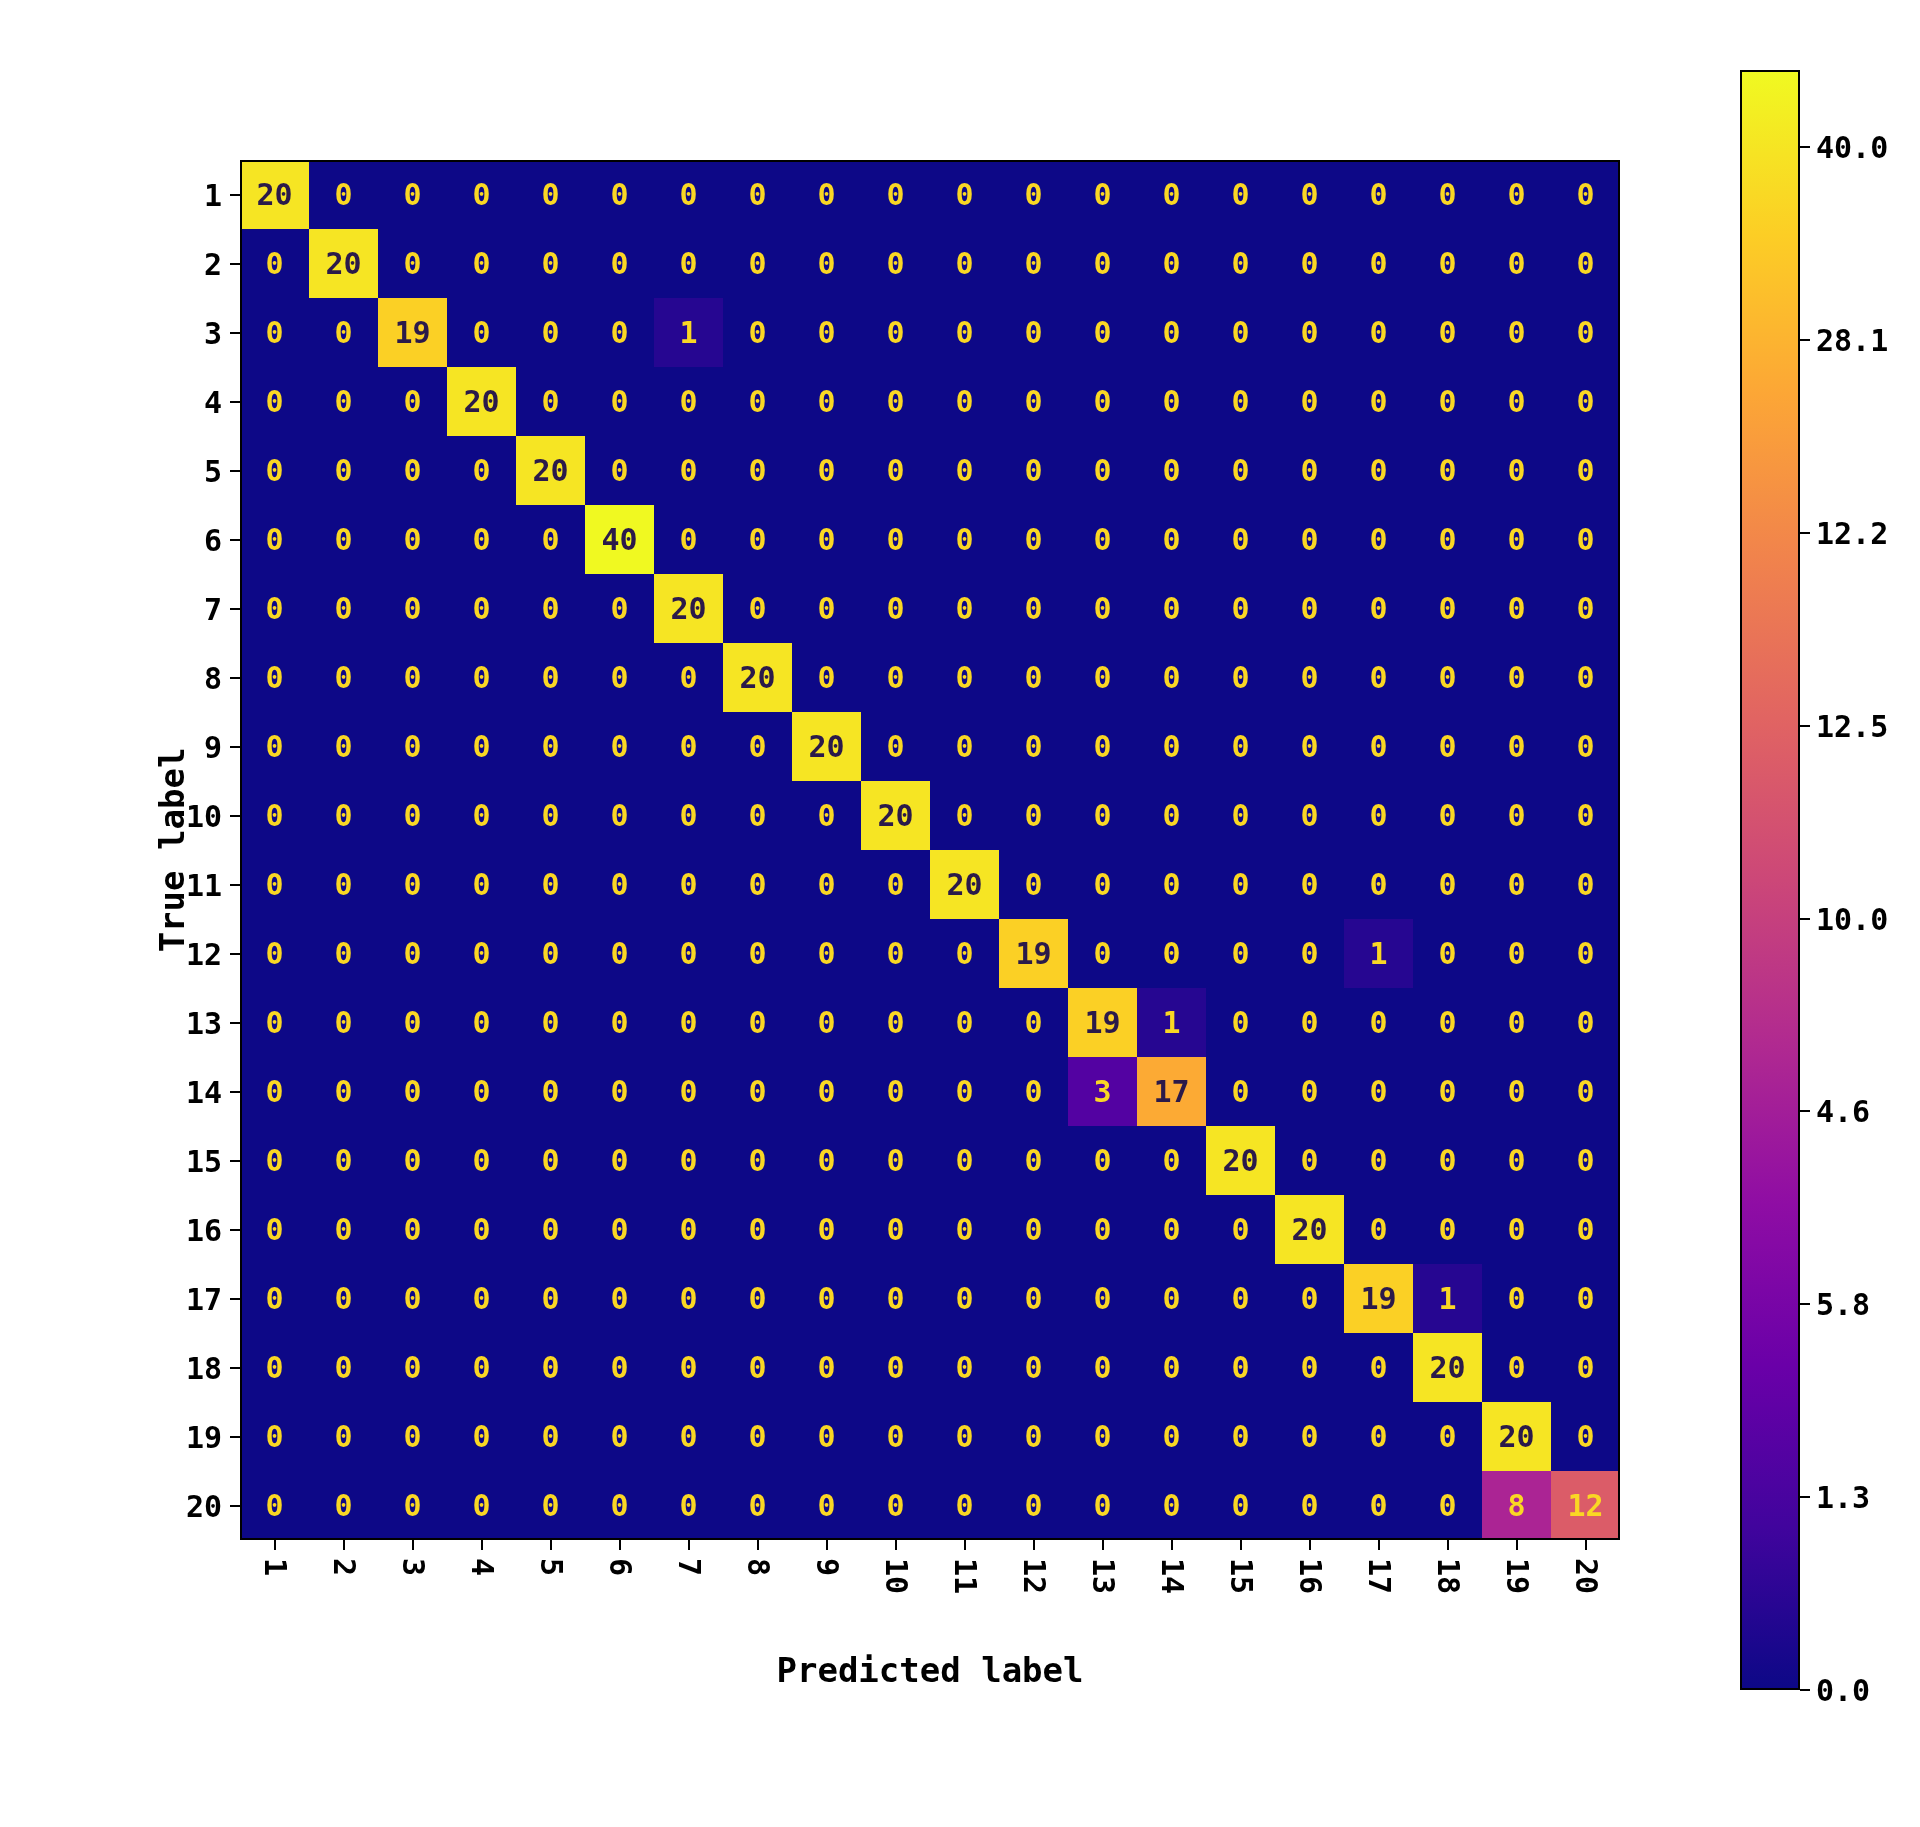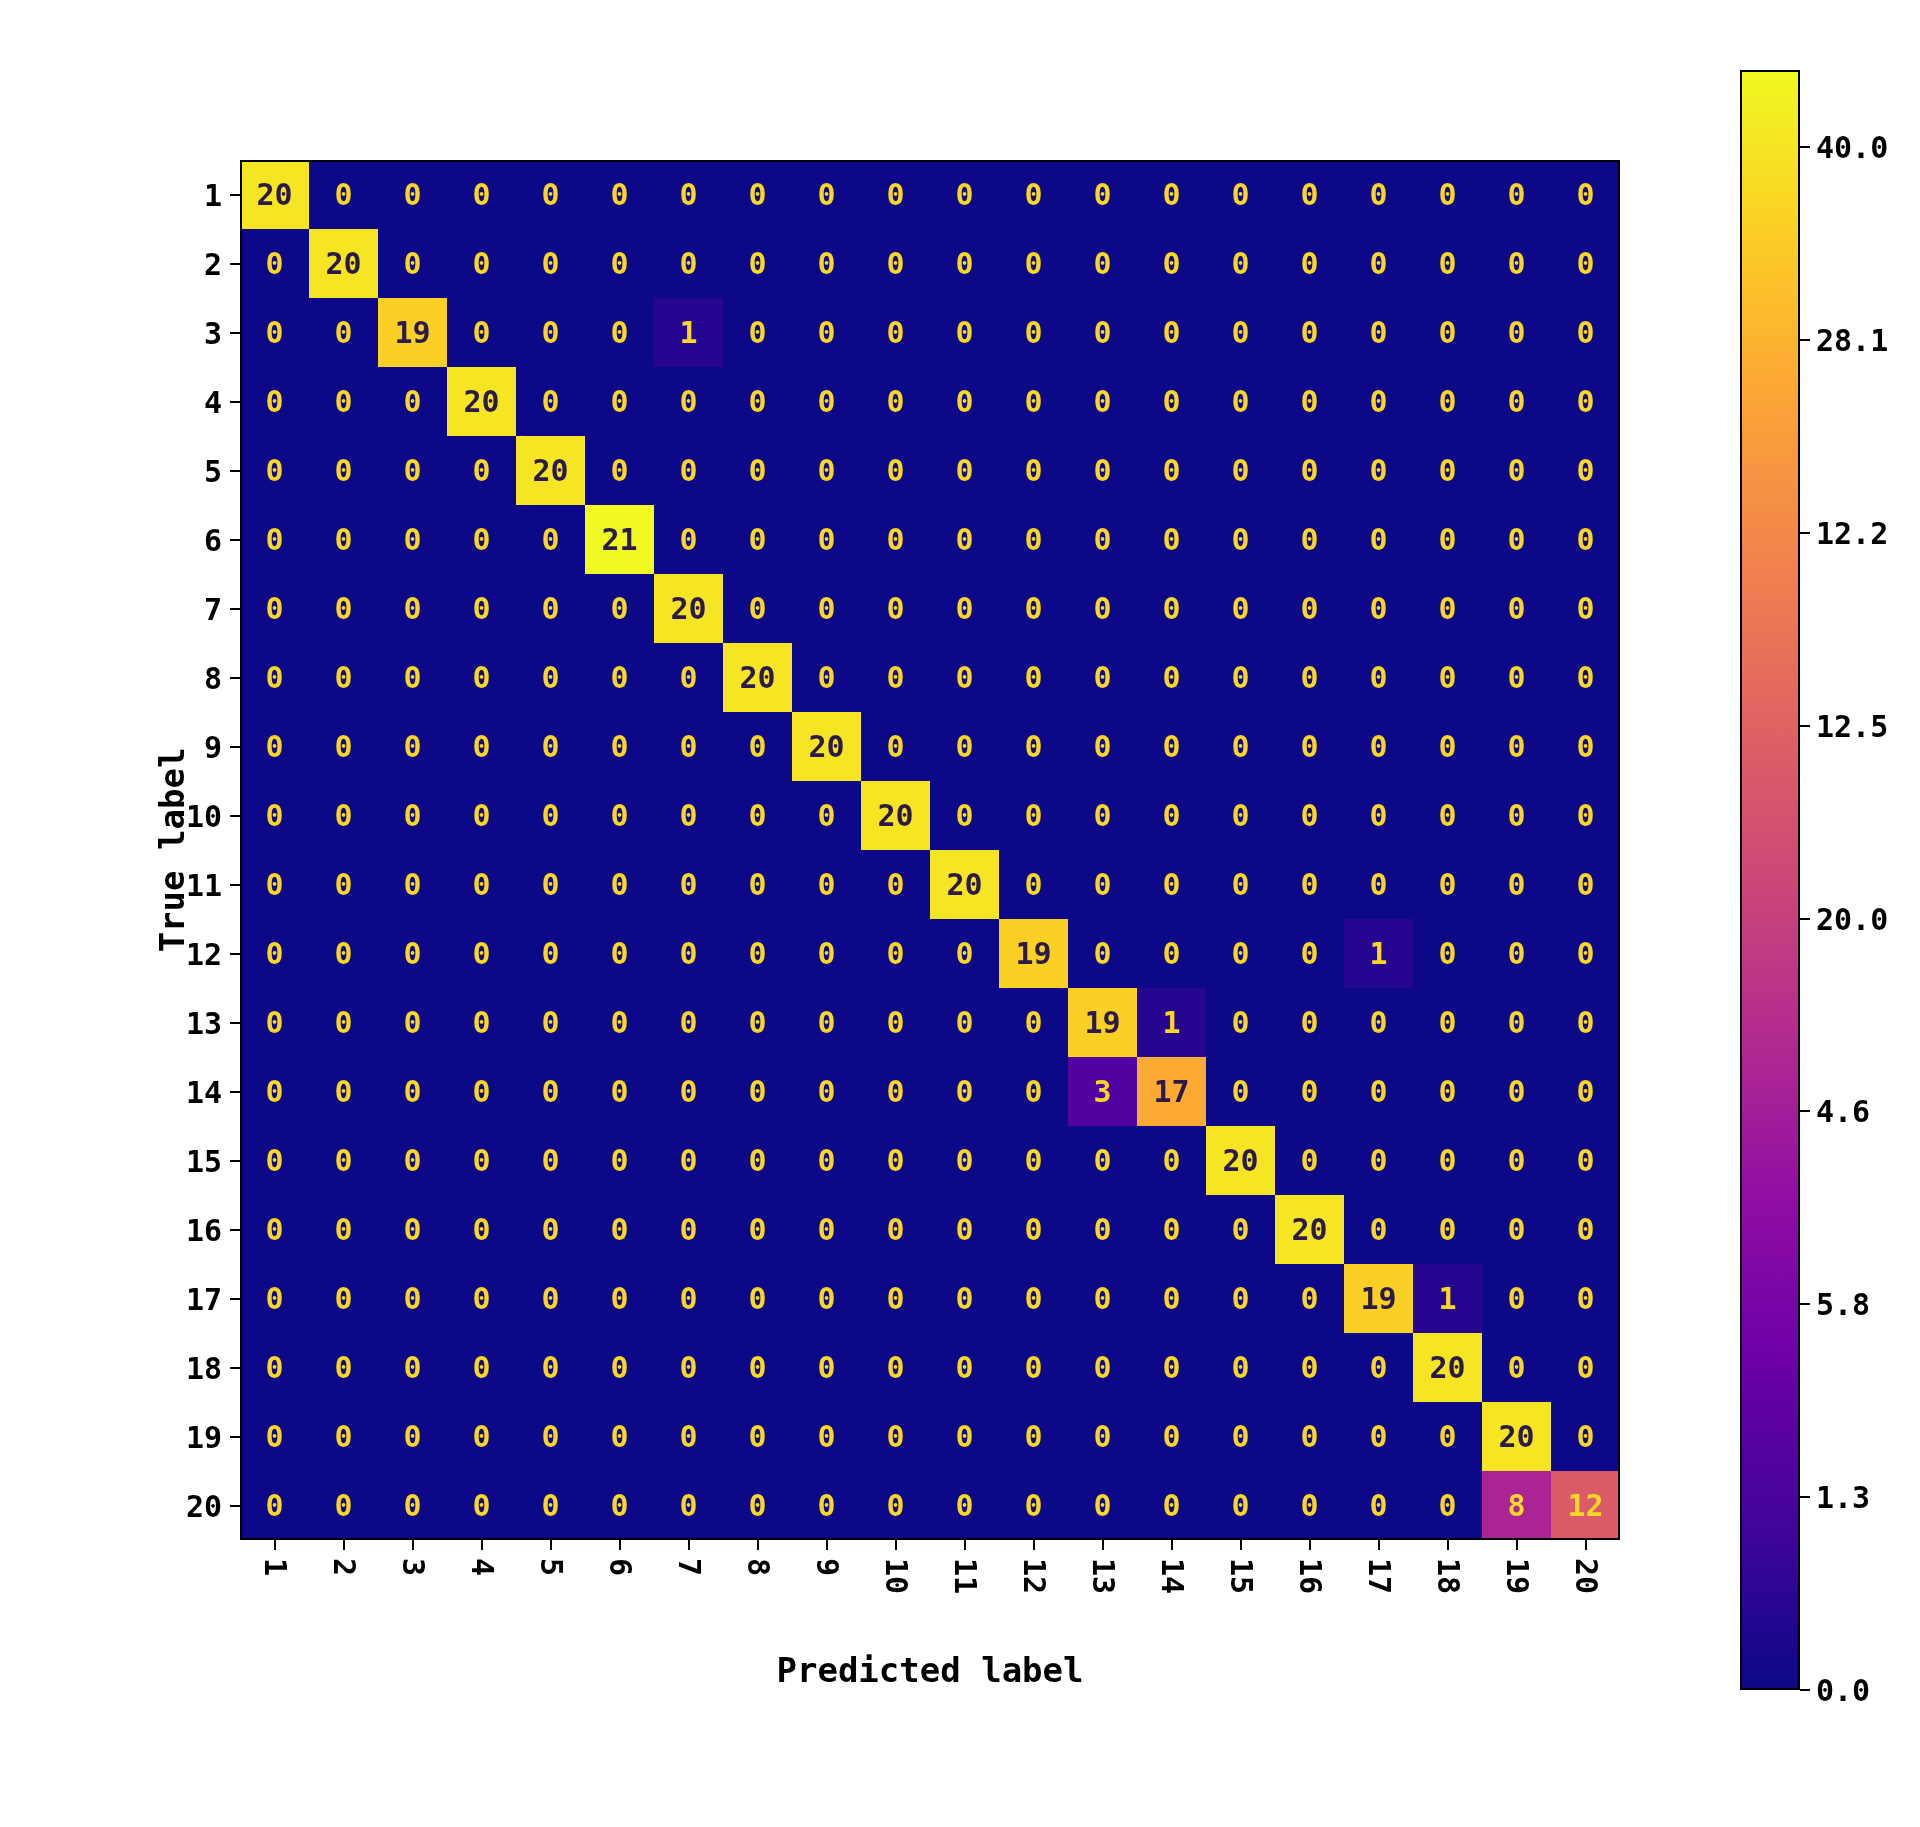--- a/index.html
+++ b/index.html
@@ -246,21 +246,21 @@
         <div class="cell" style="background: rgb(13, 8, 135); color: rgb(250, 215, 36);">0</div>
         <div class="cell" style="background: rgb(13, 8, 135); color: rgb(250, 215, 36);">0</div>
         <div class="cell" style="background: rgb(13, 8, 135); color: rgb(250, 215, 36);">0</div>
         <div class="cell" style="background: rgb(13, 8, 135); color: rgb(250, 215, 36);">0</div>
         <div class="cell" style="background: rgb(13, 8, 135); color: rgb(250, 215, 36);">0</div>
         <div class="cell" style="background: rgb(13, 8, 135); color: rgb(250, 215, 36);">0</div>
         <div class="cell" style="background: rgb(13, 8, 135); color: rgb(250, 215, 36);">0</div>
         <div class="cell" style="background: rgb(13, 8, 135); color: rgb(250, 215, 36);">0</div>
         <div class="cell" style="background: rgb(13, 8, 135); color: rgb(250, 215, 36);">0</div>
         <div class="cell" style="background: rgb(13, 8, 135); color: rgb(250, 215, 36);">0</div>
-        <div class="cell" style="background: rgb(240, 249, 33); color: rgb(43, 26, 74);">21</div>
+        <div class="cell" style="background: rgb(240, 249, 33); color: rgb(43, 26, 74);">40</div>
         <div class="cell" style="background: rgb(13, 8, 135); color: rgb(250, 215, 36);">0</div>
         <div class="cell" style="background: rgb(13, 8, 135); color: rgb(250, 215, 36);">0</div>
         <div class="cell" style="background: rgb(13, 8, 135); color: rgb(250, 215, 36);">0</div>
         <div class="cell" style="background: rgb(13, 8, 135); color: rgb(250, 215, 36);">0</div>
         <div class="cell" style="background: rgb(13, 8, 135); color: rgb(250, 215, 36);">0</div>
         <div class="cell" style="background: rgb(13, 8, 135); color: rgb(250, 215, 36);">0</div>
         <div class="cell" style="background: rgb(13, 8, 135); color: rgb(250, 215, 36);">0</div>
         <div class="cell" style="background: rgb(13, 8, 135); color: rgb(250, 215, 36);">0</div>
         <div class="cell" style="background: rgb(13, 8, 135); color: rgb(250, 215, 36);">0</div>
         <div class="cell" style="background: rgb(13, 8, 135); color: rgb(250, 215, 36);">0</div>
@@ -646,21 +646,21 @@
     <div id="cbar-ticks">
         <div class="cbar-tick" style="top: 100%;"></div>
         <div class="cbar-tick-label" style="top: 100%;">0.0</div>
         <div class="cbar-tick" style="top: 88.0952%;"></div>
         <div class="cbar-tick-label" style="top: 88.0952%;">1.3</div>
         <div class="cbar-tick" style="top: 76.1905%;"></div>
         <div class="cbar-tick-label" style="top: 76.1905%;">5.8</div>
         <div class="cbar-tick" style="top: 64.2857%;"></div>
         <div class="cbar-tick-label" style="top: 64.2857%;">4.6</div>
         <div class="cbar-tick" style="top: 52.381%;"></div>
-        <div class="cbar-tick-label" style="top: 52.381%;">20.0</div>
+        <div class="cbar-tick-label" style="top: 52.381%;">10.0</div>
         <div class="cbar-tick" style="top: 40.4762%;"></div>
         <div class="cbar-tick-label" style="top: 40.4762%;">12.5</div>
         <div class="cbar-tick" style="top: 28.5714%;"></div>
         <div class="cbar-tick-label" style="top: 28.5714%;">12.2</div>
         <div class="cbar-tick" style="top: 16.6667%;"></div>
         <div class="cbar-tick-label" style="top: 16.6667%;">28.1</div>
         <div class="cbar-tick" style="top: 4.7619%;"></div>
         <div class="cbar-tick-label" style="top: 4.7619%;">40.0</div>
       </div>
   </div>

